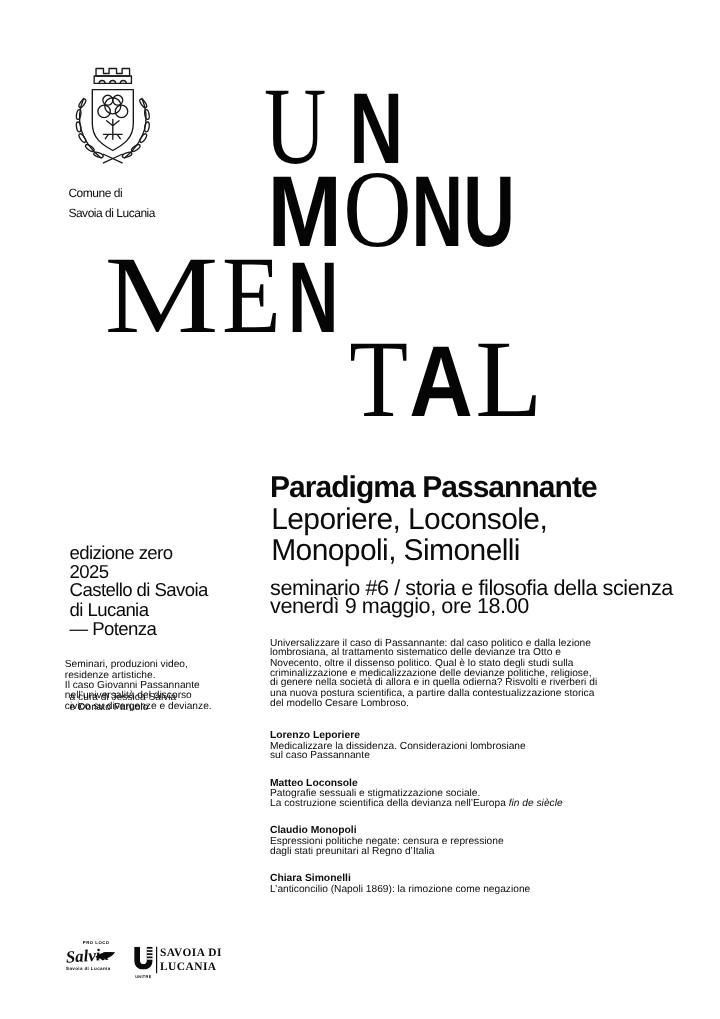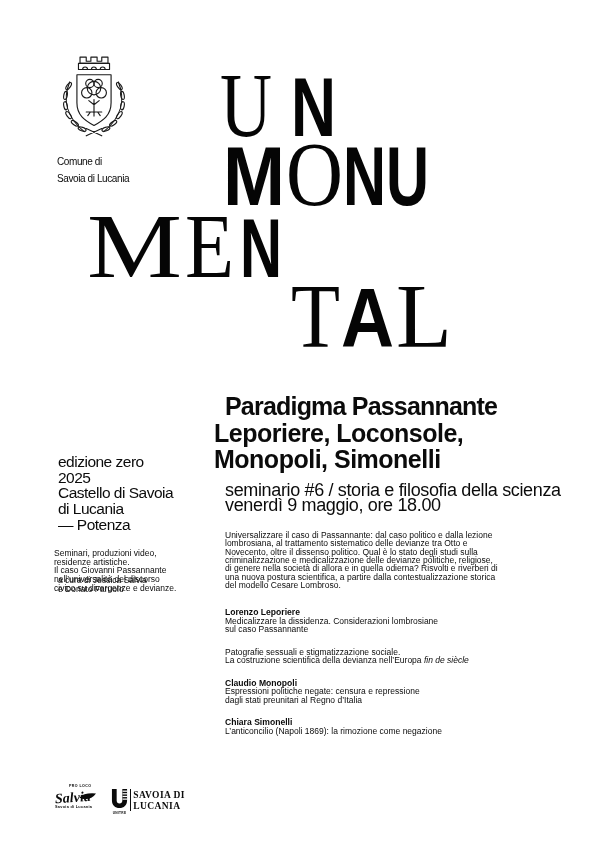--- a/index.html
+++ b/index.html
@@ -21,21 +21,21 @@
   .tl-sans{font-family:"Liberation Sans",sans-serif;font-size:84px;font-weight:700;fill:#050505;}
 
   
   .lc-heading{left:58px;top:394px;width:160px;font-size:13px;font-weight:700;line-height:17.4px;letter-spacing:-0.1px;}
   .lc-edition{left:58px;top:454px;width:165px;font-size:15.5px;line-height:15.7px;letter-spacing:-0.5px;}
   .lc-desc{left:54px;top:549px;width:155px;font-size:8.5px;line-height:8.7px;}
   .lc-curators{left:58px;top:576px;width:155px;font-size:8.5px;line-height:8.7px;}
 
   
   .ev-title{left:225px;top:393px;width:340px;font-size:25px;font-weight:700;letter-spacing:-0.8px;line-height:26px;}
-  .ev-speakers{left:214px;top:420px;width:340px;font-size:25px;font-weight:700;letter-spacing:-0.5px;line-height:26px;}
+  .ev-speakers{left:226px;top:420px;width:340px;font-size:25px;font-weight:400;letter-spacing:-0.5px;line-height:26px;}
   .ev-info{left:225px;top:483px;width:340px;font-size:18px;line-height:15.3px;letter-spacing:-0.35px;}
   .ev-abstract{left:225px;top:531px;width:334px;font-size:8.5px;line-height:8.35px;}
   .speakers{left:225px;top:608px;width:334px;}
   .speaker{margin-bottom:13.6px;}
   .sp-name{font-size:8.6px;font-weight:700;line-height:8.7px;}
   .sp-talk{font-size:8.5px;line-height:8.7px;white-space:pre-line;}
   .sp-talk .it{font-style:italic;}
 
   
   .logo-proloco{left:55px;top:784px;width:46px;text-align:left;}
@@ -134,20 +134,21 @@
 una nuova postura scientifica, a partire dalla contestualizzazione storica
 del modello Cesare Lombroso.</div>
 
   <div class="abs speakers">
     <div class="speaker">
       <div class="sp-name">Lorenzo Leporiere</div>
       <div class="sp-talk"><span>Medicalizzare la dissidenza. Considerazioni lombrosiane
 sul caso Passannante</span><span class="it"></span></div>
     </div>
     <div class="speaker">
+      <div class="sp-name">Matteo Loconsole</div>
       <div class="sp-talk"><span>Patografie sessuali e stigmatizzazione sociale.
 La costruzione scientifica della devianza nell’Europa </span><span class="it">fin de siècle</span></div>
     </div>
     <div class="speaker">
       <div class="sp-name">Claudio Monopoli</div>
       <div class="sp-talk"><span>Espressioni politiche negate: censura e repressione
 dagli stati preunitari al Regno d’Italia</span><span class="it"></span></div>
     </div>
     <div class="speaker">
       <div class="sp-name">Chiara Simonelli</div>

